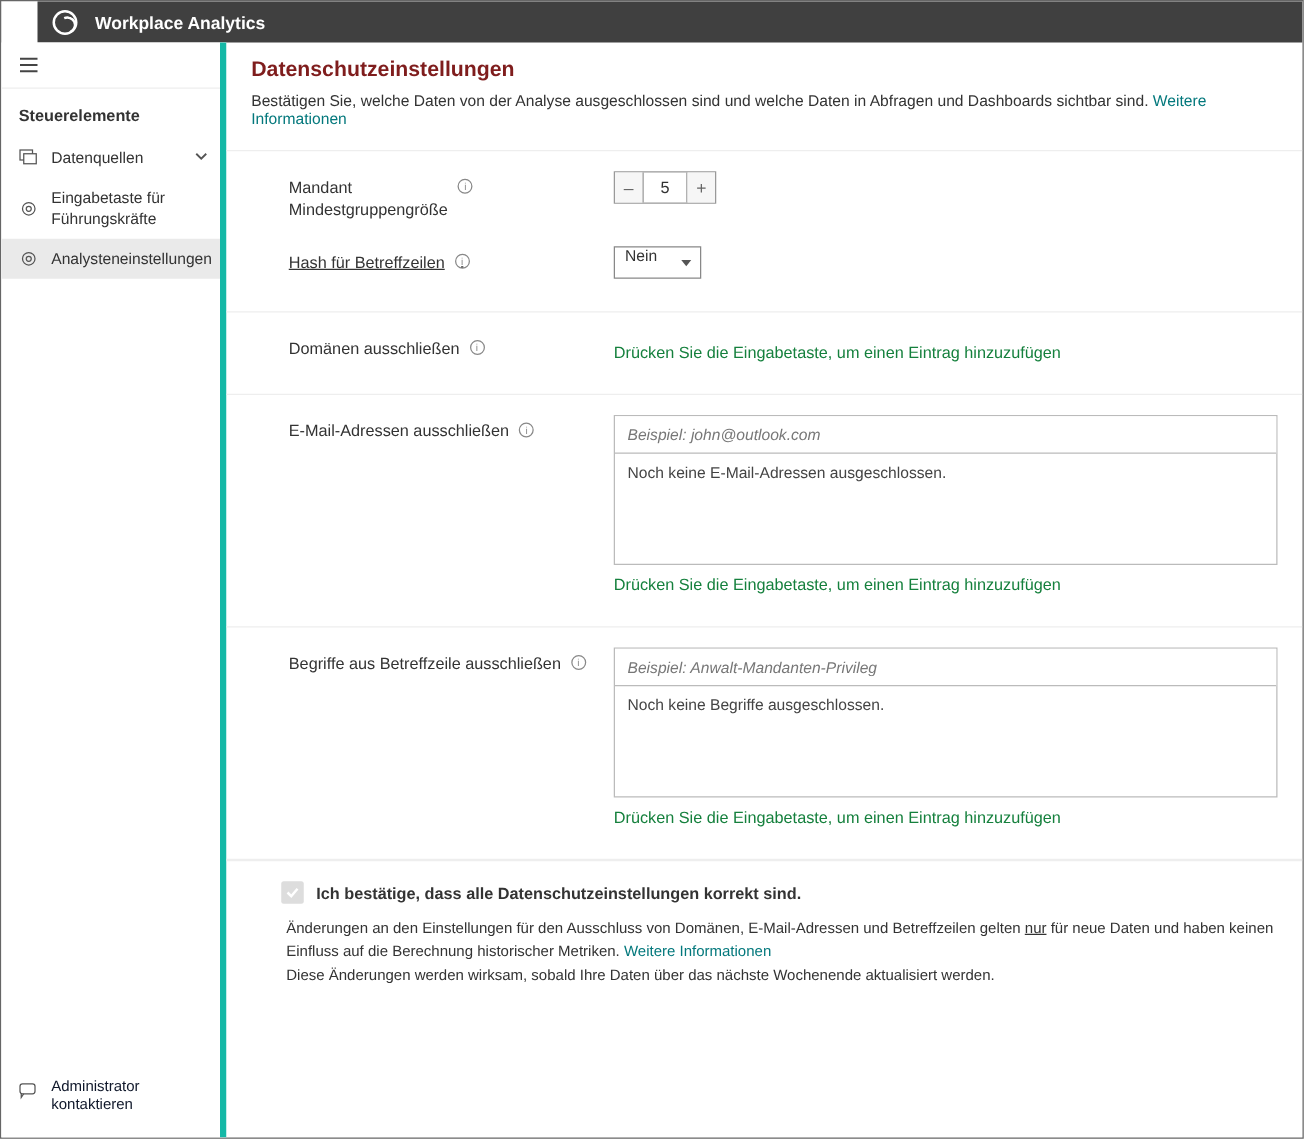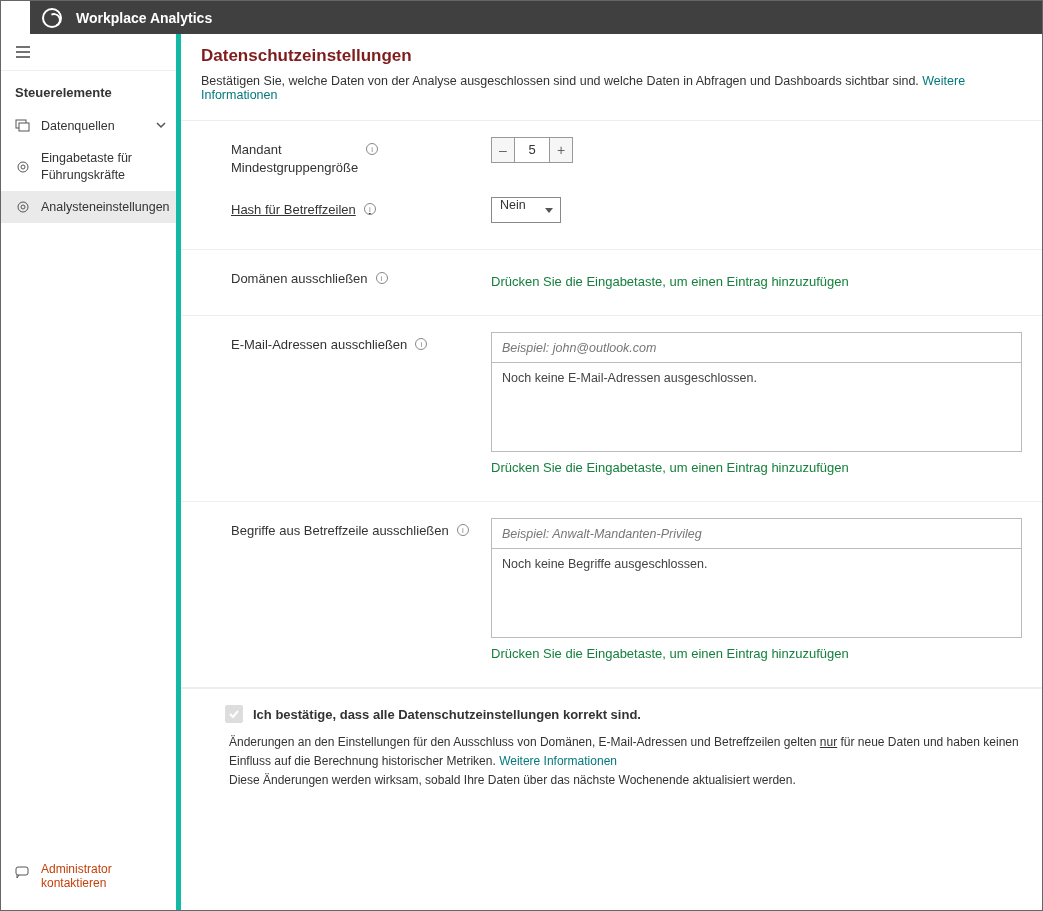--- a/index.html
+++ b/index.html
@@ -75,21 +75,21 @@
   .nav-item .label { flex: 1; line-height: 1.3; }
   .nav-item .chevron { color: #555; }
   .icon16 { width: 16px; height: 16px; flex-shrink: 0; }
   .sidebar-footer {
     margin-top: auto;
     padding: 10px 14px 20px;
     display: flex;
     gap: 10px;
     align-items: flex-start;
     font-size: 12px;
-    color: #c2410c;
+    color: #0f172a;
     cursor: pointer;
   }
   .main {
     flex: 1;
     overflow-y: auto;
     padding: 0;
   }
   .page-header {
     padding: 12px 20px 4px;
     border-bottom: 1px solid #eee;

